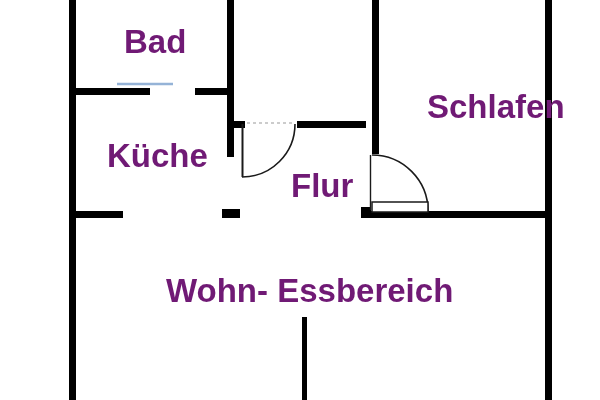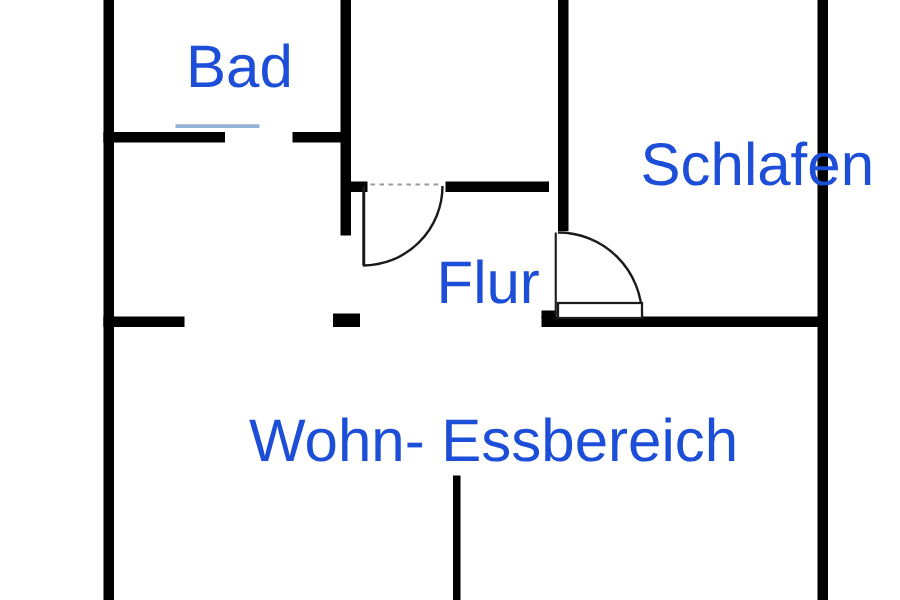--- a/index.html
+++ b/index.html
@@ -2,22 +2,22 @@
 <html><head>
 <meta charset="utf-8">
 <style>
   html,body{margin:0;padding:0;background:#fff;}
   .plan{
     position:relative;width:600px;height:400px;background:#fff;overflow:hidden;
     font-family:"Liberation Sans",sans-serif;
   }
   .plan svg{position:absolute;left:0;top:0;}
   .room-label{
-    position:absolute;font-size:40px;line-height:1;color:#1d4ed8;
-    white-space:nowrap;letter-spacing:0px;
+    position:absolute;font-size:33px;line-height:1;color:#701a75;
+    white-space:nowrap;letter-spacing:0px;font-weight:bold;
   }
   .lbl-bad{left:124px;top:25px;}
   .lbl-kueche{left:107px;top:139px;}
   .lbl-schlafen{left:399px;top:90px;margin-left:28px;}
   .lbl-flur{left:291px;top:169px;}
   .lbl-wohn{left:166px;top:274px;}
 </style>
 </head>
 <body>
 
@@ -63,16 +63,17 @@
 
       <line x1="370.5" y1="155" x2="370.5" y2="210" stroke-width="1.4"></line>
 
       <path d="M 372 155 A 56 56 0 0 1 428 211"></path>
 
       <rect x="372" y="202" width="56" height="10" fill="#ffffff" stroke-width="1.5"></rect>
     </g>
   </svg>
 
   <div class="room-label lbl-bad">Bad</div>
+  <div class="room-label lbl-kueche">Küche</div>
   <div class="room-label lbl-flur">Flur</div>
   <div class="room-label lbl-schlafen">Schlafen</div>
   <div class="room-label lbl-wohn">Wohn- Essbereich</div>
 </div>
 
 </body></html>

